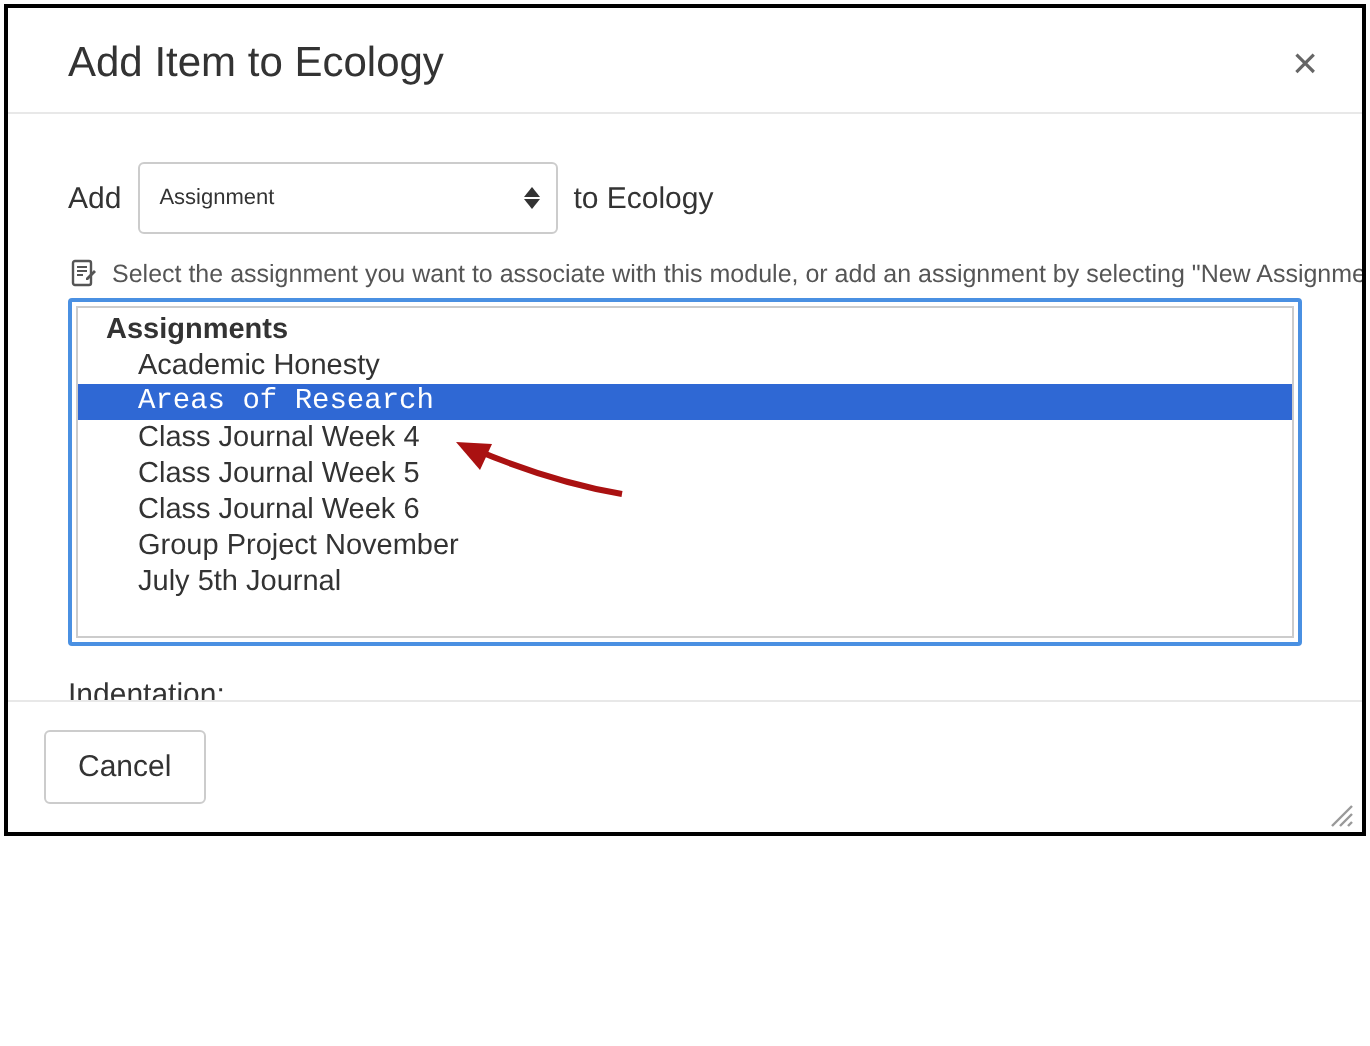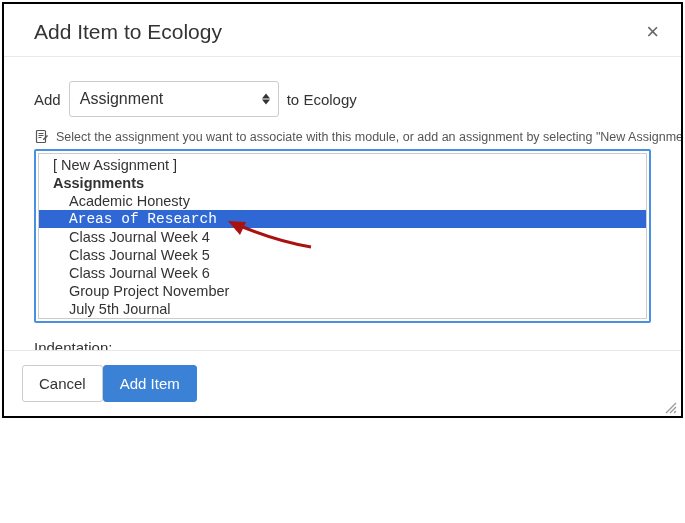--- a/index.html
+++ b/index.html
@@ -57,21 +57,21 @@
     position: relative;
     display: inline-block;
     border: 1px solid #ccc;
     border-radius: 3px;
     background: #fff;
     height: 36px;
     min-width: 210px;
   }
   .select-wrap .value {
     padding: 8px 28px 8px 10px;
-    font-size: 16px;
+    font-size: 11px;
     color: #333;
     line-height: 18px;
   }
   .select-wrap .caret {
     position: absolute;
     right: 8px;
     top: 50%;
     transform: translateY(-50%);
     display: flex;
     flex-direction: column;
@@ -212,21 +212,20 @@
           <line x1="4.5" y1="6.5" x2="9.5" y2="6.5" stroke="#555" stroke-width="1"></line>
           <line x1="4.5" y1="8.5" x2="7.5" y2="8.5" stroke="#555" stroke-width="1"></line>
           <path d="M9 10 L13 6 L14 7 L10 11 L9 11 Z" fill="#555"></path>
         </svg>
       </span>
       <span>Select the assignment you want to associate with this module, or add an assignment by selecting "New Assignment".</span>
     </div>
 
     <div class="listbox-wrap">
       <div class="listbox" id="listbox">
-          <div class="lb-item group-new">[ New Assignment ]</div>
           <div class="lb-item group-header">Assignments</div>
           <div class="lb-item child">Academic Honesty</div>
           <div class="lb-item child selected">Areas of Research</div>
           <div class="lb-item child">Class Journal Week 4</div>
           <div class="lb-item child">Class Journal Week 5</div>
           <div class="lb-item child">Class Journal Week 6</div>
           <div class="lb-item child">Group Project November</div>
           <div class="lb-item child">July 5th Journal</div>
         </div>
 
@@ -240,21 +239,20 @@
     </div>
 
     <div class="indent-row">
       <span>Indentation:</span>
     </div>
 
   </div>
 
   <div class="modal-footer">
     <div class="btn btn-secondary">Cancel</div>
-    <div class="btn btn-primary">Add Item</div>
     <div class="resize-grip">
       <svg width="14" height="14" viewBox="0 0 14 14">
         <line x1="3" y1="13" x2="13" y2="3" stroke="#999" stroke-width="1.2"></line>
         <line x1="7" y1="13" x2="13" y2="7" stroke="#999" stroke-width="1.2"></line>
         <line x1="11" y1="13" x2="13" y2="11" stroke="#999" stroke-width="1.2"></line>
       </svg>
     </div>
   </div>
 
 </div>

